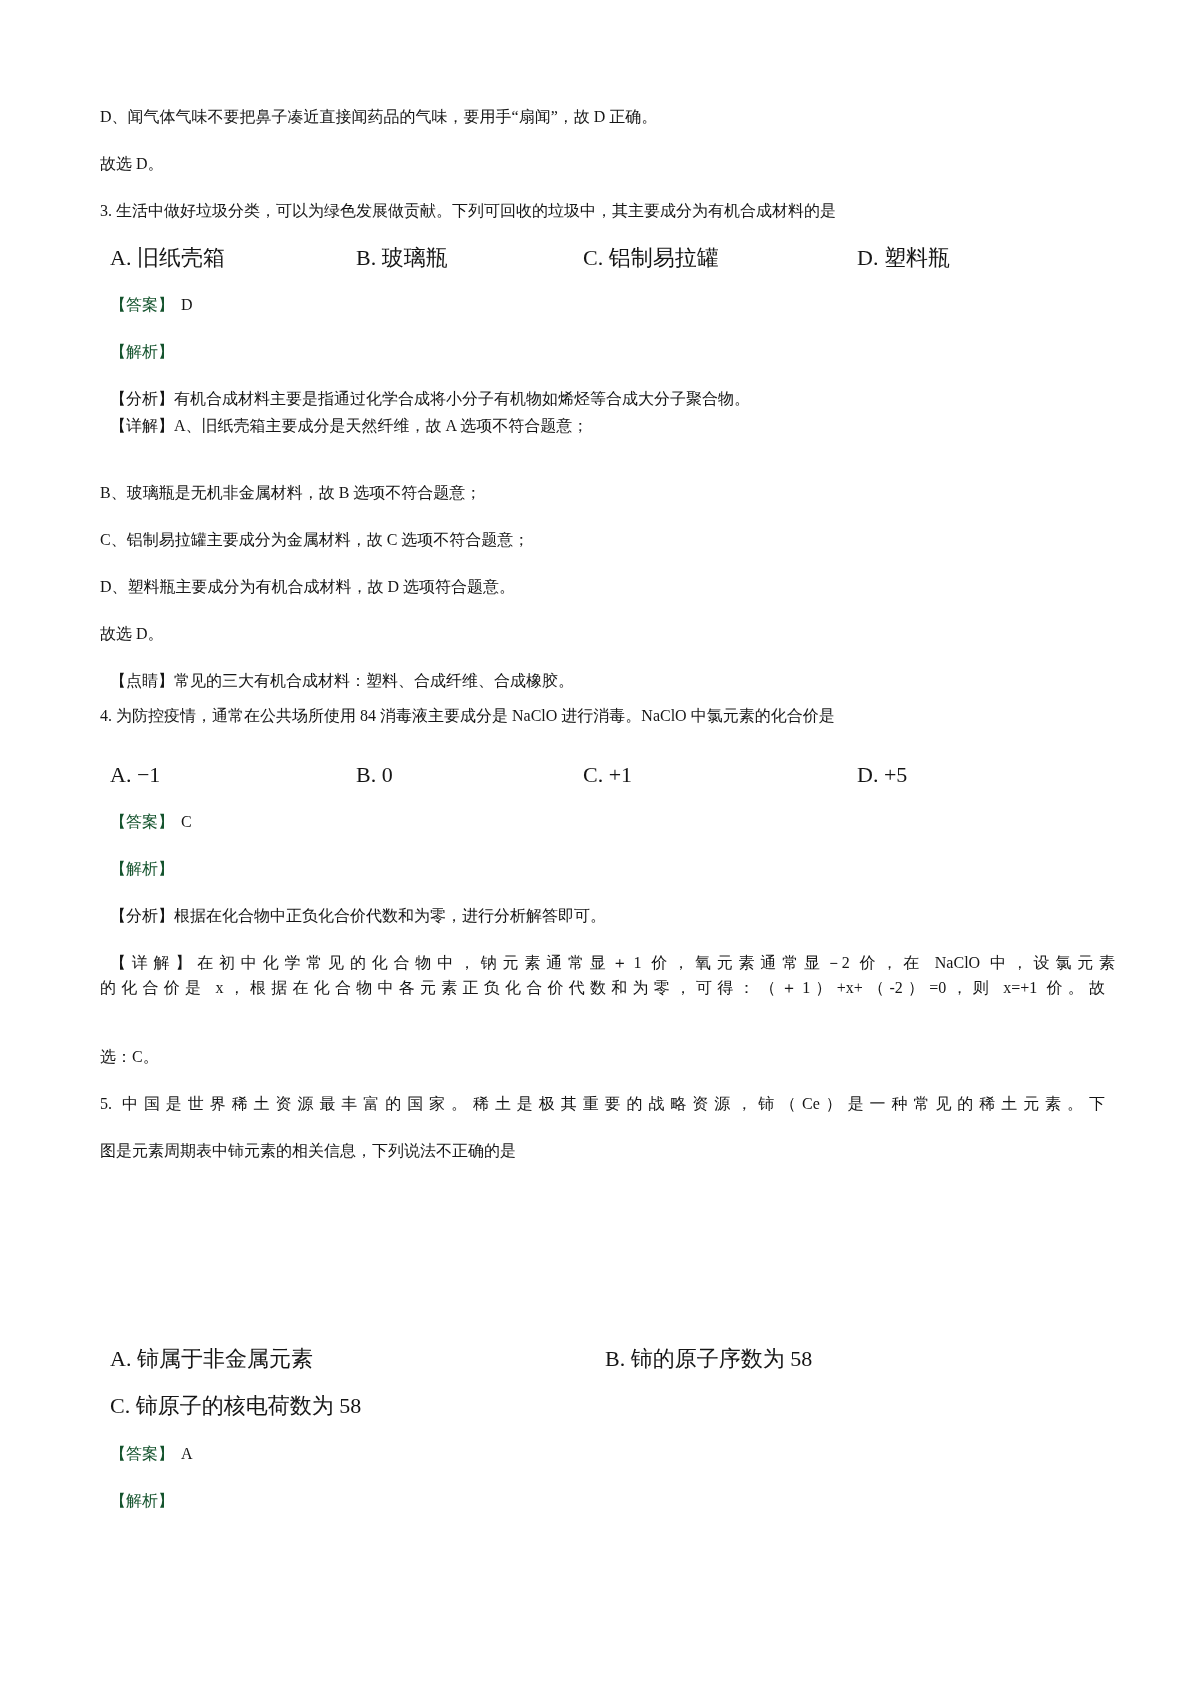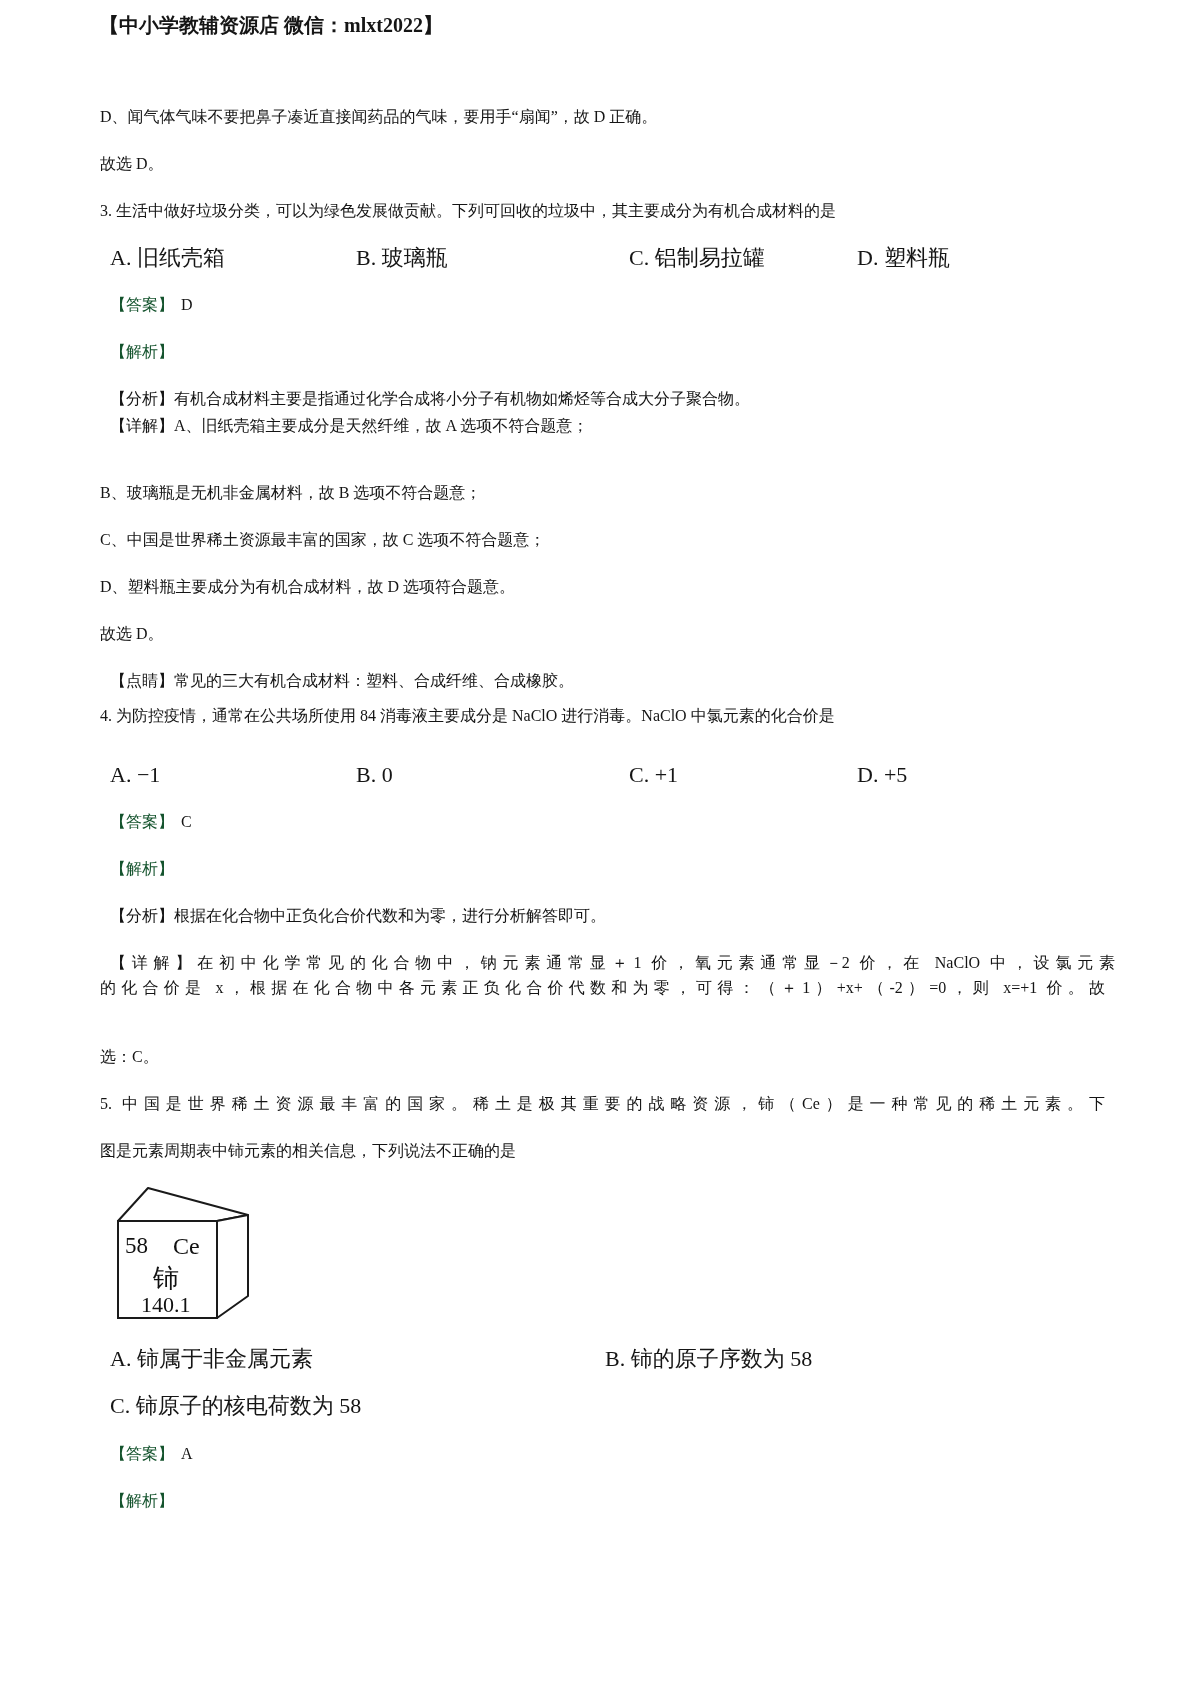--- a/index.html
+++ b/index.html
@@ -20,35 +20,34 @@
   .ln{
     position:absolute;left:0;width:1005px;
     font-size:16px;line-height:32px;
     white-space:nowrap;
   }
   .ln.justify{white-space:normal;text-align:justify;text-align-last:justify;}
   .optrow{position:absolute;left:0;width:1005px;height:32px;font-size:22px;line-height:32px;}
   .optrow .opt{position:absolute;top:0;white-space:nowrap;}
   .opt.c1{left:10px;}
   .opt.c2{left:256px;}
-  .opt.c3{left:529px;font-family:Liberation Serif, serif;}
+  .opt.c3{left:483px;font-family:Liberation Serif, serif;}
   .opt.c4{left:757px;}
   .opt.h2{left:505px;}
   .marker-blue{color:#14532d;}
   .ans-letter{margin-left:7px;color:#151515;}
   .indent{padding-left:10px;}
   .cube-wrap{position:absolute;left:105px;top:1185px;width:160px;height:145px;}
   svg text{font-family:"Liberation Serif","DejaVu Serif",serif;fill:#111111;}
 </style>
 </head>
 <body>
 
 <div class="page">
 
-  <div class="hdr">【中小学教辅资源店 微信：mlxt2022】</div>
 
   <div class="content">
 
     <div class="ln" style="top:101px">D、闻气体气味不要把鼻子凑近直接闻药品的气味，要用手“扇闻”，故 D 正确。</div>
     <div class="ln" style="top:148px">故选 D。</div>
 
     <div class="ln" style="top:195px">3. 生活中做好垃圾分类，可以为绿色发展做贡献。下列可回收的垃圾中，其主要成分为有机合成材料的是</div>
     <div class="optrow" style="top:242px">
       <span class="opt c1">A. 旧纸壳箱</span>
       <span class="opt c2">B. 玻璃瓶</span>
@@ -57,21 +56,21 @@
     </div>
     <div class="ln indent" style="top:289px">
       <span class="marker-blue">【答案】</span><span class="ans-letter">D</span>
     </div>
     <div class="ln indent" style="top:336px">
       <span class="marker-blue">【解析】</span>
     </div>
     <div class="ln indent" style="top:383px">【分析】有机合成材料主要是指通过化学合成将小分子有机物如烯烃等合成大分子聚合物。</div>
     <div class="ln indent" style="top:410px">【详解】A、旧纸壳箱主要成分是天然纤维，故 A 选项不符合题意；</div>
     <div class="ln" style="top:477px">B、玻璃瓶是无机非金属材料，故 B 选项不符合题意；</div>
-    <div class="ln" style="top:524px">C、中国是世界稀土资源最丰富的国家，故 C 选项不符合题意；</div>
+    <div class="ln" style="top:524px">C、铝制易拉罐主要成分为金属材料，故 C 选项不符合题意；</div>
     <div class="ln" style="top:571px">D、塑料瓶主要成分为有机合成材料，故 D 选项符合题意。</div>
     <div class="ln" style="top:618px">故选 D。</div>
     <div class="ln indent" style="top:665px">【点睛】常见的三大有机合成材料：塑料、合成纤维、合成橡胶。</div>
 
     <div class="ln" style="top:700px">4. 为防控疫情，通常在公共场所使用 84 消毒液主要成分是 NaClO 进行消毒。NaClO 中氯元素的化合价是</div>
     <div class="optrow" style="top:759px">
       <span class="opt c1">A. −1</span>
       <span class="opt c2">B. 0</span>
       <span class="opt c3">C. +1</span>
       <span class="opt c4">D. +5</span>
@@ -98,28 +97,14 @@
       <span class="opt c1">C. 铈原子的核电荷数为 58</span>
     </div>
     <div class="ln indent" style="top:1438px">
       <span class="marker-blue">【答案】</span><span class="ans-letter">A</span>
     </div>
     <div class="ln indent" style="top:1485px">
       <span class="marker-blue">【解析】</span>
     </div>
   </div>
 
-  <div class="cube-wrap">
-    <svg width="160" height="145" viewBox="0 0 160 145">
-
-      <polygon points="13,36 43,3 143,30 112,36" fill="#ffffff" stroke="#1a1a1a" stroke-width="2" stroke-linejoin="round"></polygon>
-
-      <polygon points="112,36 143,30 143,111 112,133" fill="#ffffff" stroke="#1a1a1a" stroke-width="2" stroke-linejoin="round"></polygon>
-
-      <rect x="13" y="36" width="99" height="97" fill="#ffffff" stroke="#1a1a1a" stroke-width="2"></rect>
-      <text x="20" y="68" font-size="23">58</text>
-      <text x="68" y="69" font-size="24">Ce</text>
-      <text x="48" y="102" font-size="26">铈</text>
-      <text x="36" y="127" font-size="22">140.1</text>
-    </svg>
-  </div>
 
 </div>
 
 </body></html>

